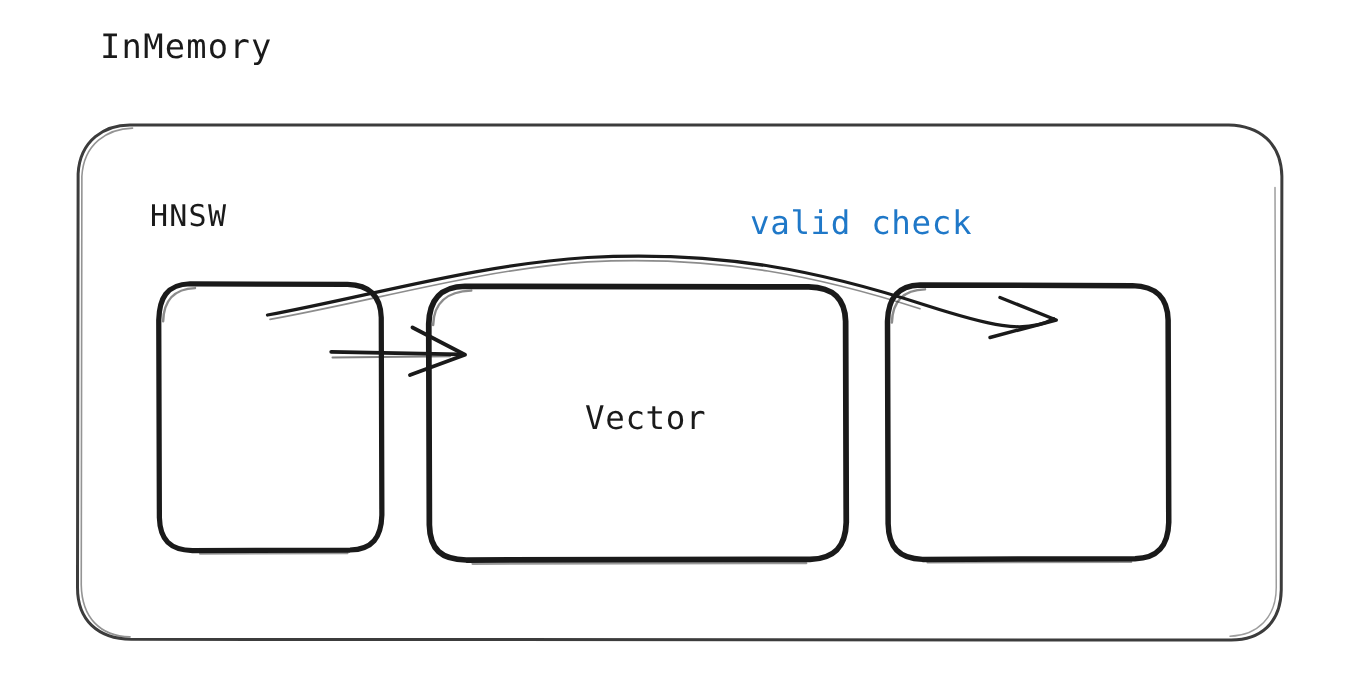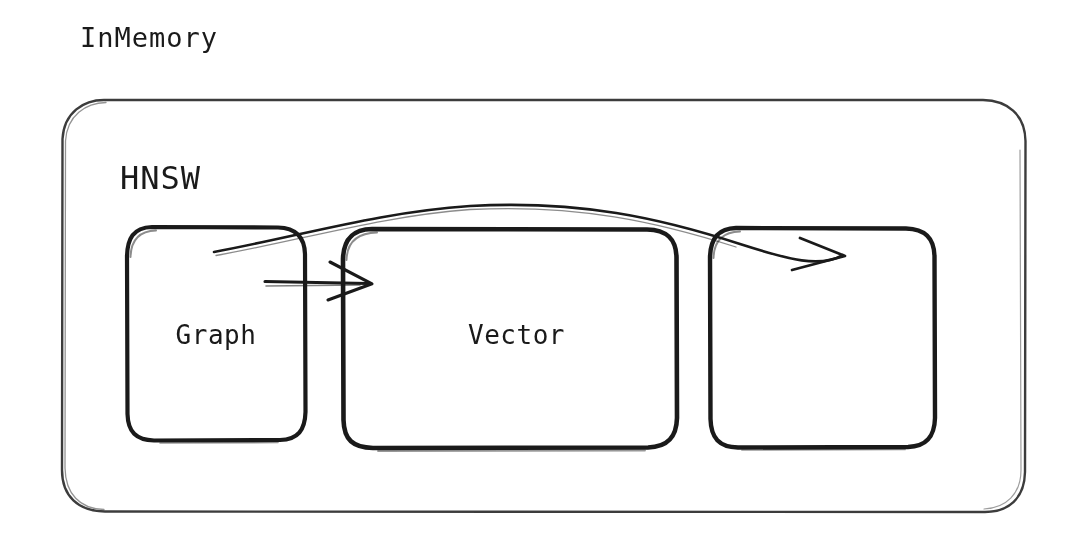--- a/index.html
+++ b/index.html
@@ -36,21 +36,21 @@
   .lbl-outer {
     left: 80px;
     top: 22px;
     font-size: 27px;
     font-family: "DejaVu Sans Mono", monospace;
     letter-spacing: 1px;
   }
   .lbl-group {
     left: 120px;
     top: 159px;
-    font-size: 32px;
+    font-size: 24px;
     font-family: "DejaVu Sans Mono", monospace;
     letter-spacing: 1px;
   }
   .lbl-annotation {
     left: 600px;
     top: 164px;
     font-size: 26px;
     font-family: "DejaVu Sans Mono", monospace;
     letter-spacing: 0.5px;
   }
@@ -160,19 +160,19 @@
                C 578 204, 658 222, 736 247" fill="none" stroke="#1a1a1a" stroke-width="1.3" opacity="0.5" stroke-linecap="round"></path>
       <path d="M 800 238 L 845 256 L 792 270" fill="none" stroke="#1a1a1a" stroke-width="2.7" stroke-linecap="round" stroke-linejoin="round"></path>
     </g>
 
   </svg>
 
   <div class="lbl lbl-outer">InMemory</div>
 
   <div class="lbl lbl-group">HNSW</div>
 
+  <div class="lbl lbl-annotation" style="color:#1f78c8;">valid check</div>
 
-  <div class="lbl lbl-box lbl-graph">Graph</div>
 
   <div class="lbl lbl-box lbl-vector">Vector</div>
 
 
 </div>
 
 </body></html>

